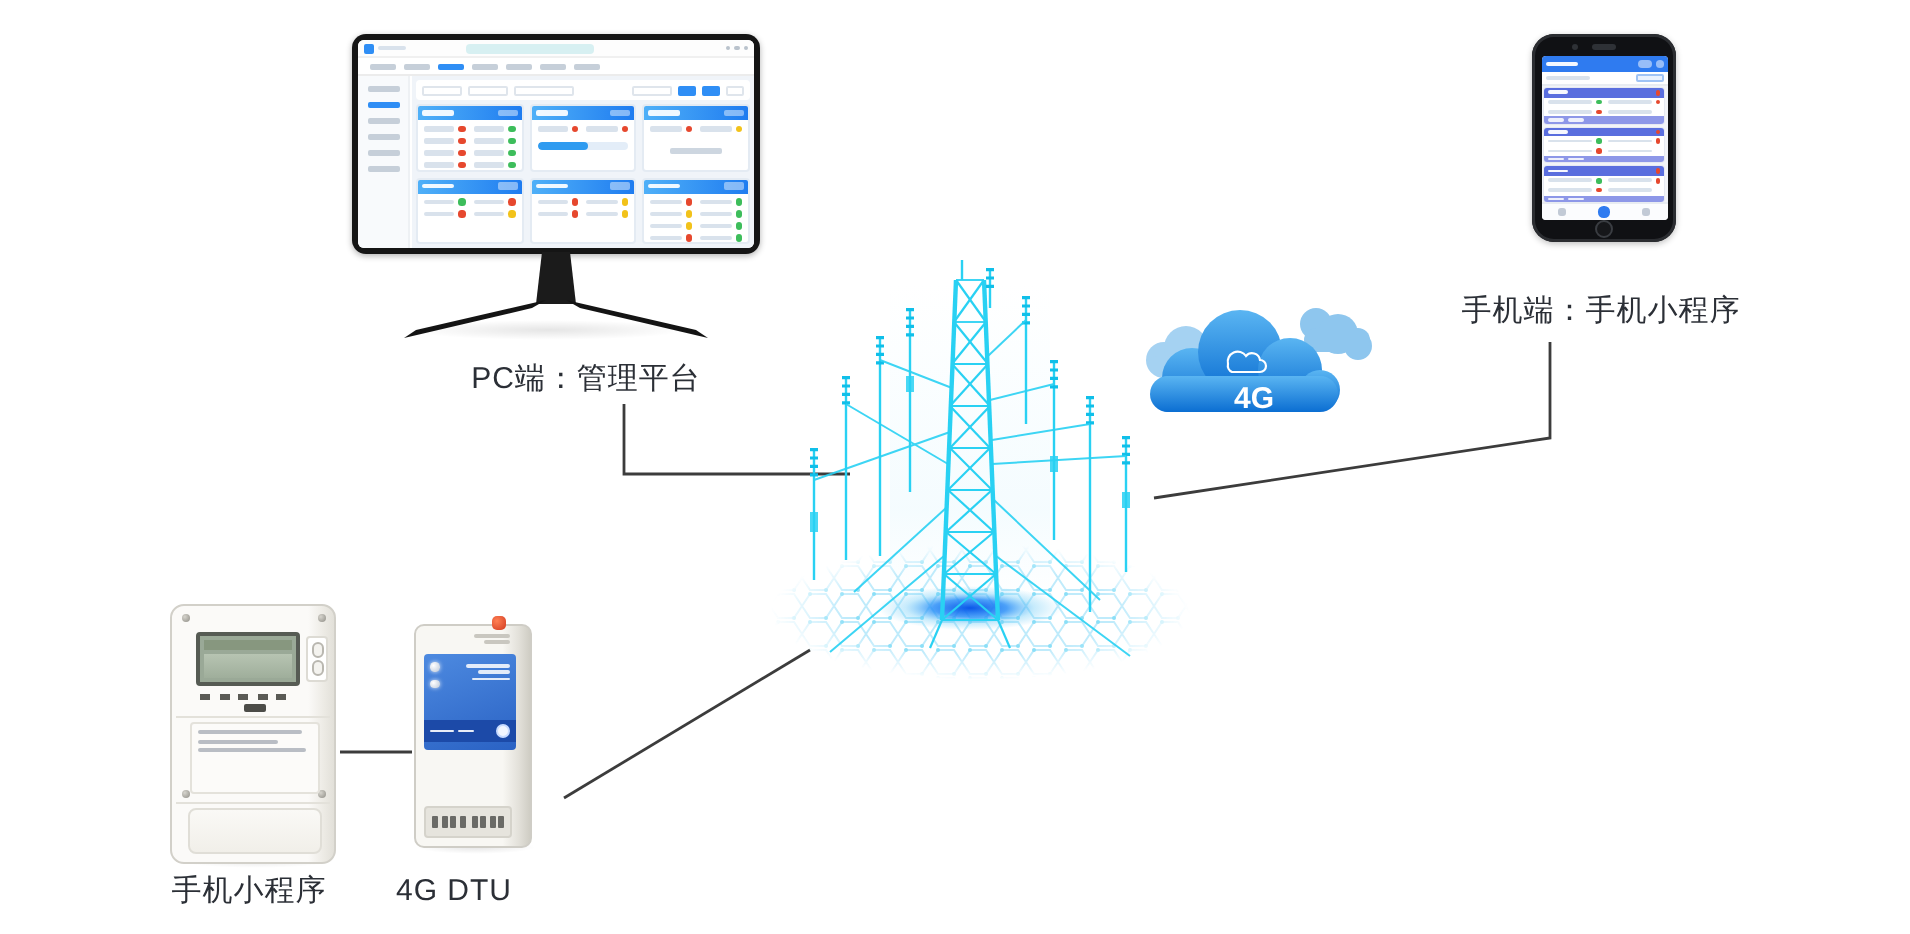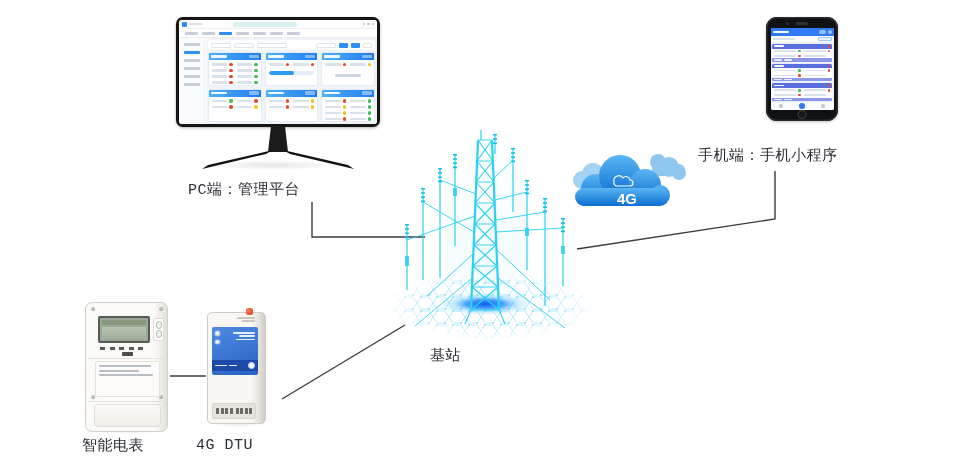--- a/index.html
+++ b/index.html
@@ -8,21 +8,21 @@
 
   
   .connectors{position:absolute;left:0;top:0;width:955px;height:467px;pointer-events:none;}
   .connectors polyline{fill:none;stroke:#3c3c3c;stroke-width:1.4;}
 
   
   .gshadow{position:absolute;border-radius:50%;
            background:radial-gradient(ellipse at center,rgba(0,0,0,.10),rgba(0,0,0,0) 70%);}
 
   
-  .label{position:absolute;color:#2b2f36;font-size:15px;letter-spacing:.5px;font-family:Liberation Mono, monospace;}
+  .label{position:absolute;color:#2b2f36;font-size:15px;text-align:center;letter-spacing:.5px;}
   .lbl-pc{left:188px;top:180px;width:210px;}
   .lbl-phone{left:698px;top:146px;width:205px;}
   .lbl-station{left:430px;top:346px;width:105px;}
   .lbl-meter{left:82px;top:436px;width:85px;}
   .lbl-dtu{left:196px;top:437px;width:62px;}
 
   
   .monitor{position:absolute;left:176px;top:17px;width:204px;height:110px;background:#151515;
            border-radius:7px;padding:3px;box-sizing:border-box;box-shadow:0 1px 3px rgba(0,0,0,.3);}
   .mscreen{position:relative;width:100%;height:100%;background:#fff;border-radius:3px;overflow:hidden;}
@@ -505,21 +505,20 @@
         <line x1="87" y1="150" x2="30" y2="198"></line>
       <line x1="113" y1="150" x2="180" y2="200"></line>
     </g>
     <g fill="#29d1f3" opacity="0.85">
       <rect x="20" y="128" width="4" height="10"></rect>
         <rect x="68" y="60" width="4" height="8"></rect>
       <rect x="140" y="100" width="4" height="8"></rect>
         <rect x="176" y="118" width="4" height="8"></rect>
     </g>
   </svg>
-  <div class="label lbl-station">基站</div>
 
   <svg style="position:absolute;left:566px;top:142px;" width="120" height="72" viewBox="0 0 120 72">
     <defs>
       <linearGradient id="cg" x1="0" y1="0" x2="0" y2="1">
         <stop offset="0%" stop-color="#5ab5f2"></stop>
         <stop offset="100%" stop-color="#0b6ed2"></stop>
       </linearGradient>
     </defs>
     <g fill="#a5d2f2">
       <circle cx="16" cy="38" r="9"></circle>
@@ -684,21 +683,21 @@
     <span class="m-seam" style="top:55px;"></span>
     <div class="m-plate">
       <span class="bar" style="width:52px;"></span>
       <span class="bar" style="width:40px;"></span>
       <span class="m-barcode"></span>
       <span class="bar" style="width:54px;height:1.8px;"></span>
     </div>
     <span class="m-seam" style="top:98px;"></span>
     <div class="m-cover"></div>
   </div>
-  <div class="label lbl-meter">智能电表</div>
+  <div class="label lbl-meter">手机小程序</div>
 
   <div class="dtu">
     <span class="d-ant"></span>
     <div class="d-top">
       <span class="bar" style="width:18px;"></span>
       <span class="bar" style="width:13px;"></span>
     </div>
     <div class="d-panel">
       <div class="d-led"></div>
       <div class="d-led"></div>

